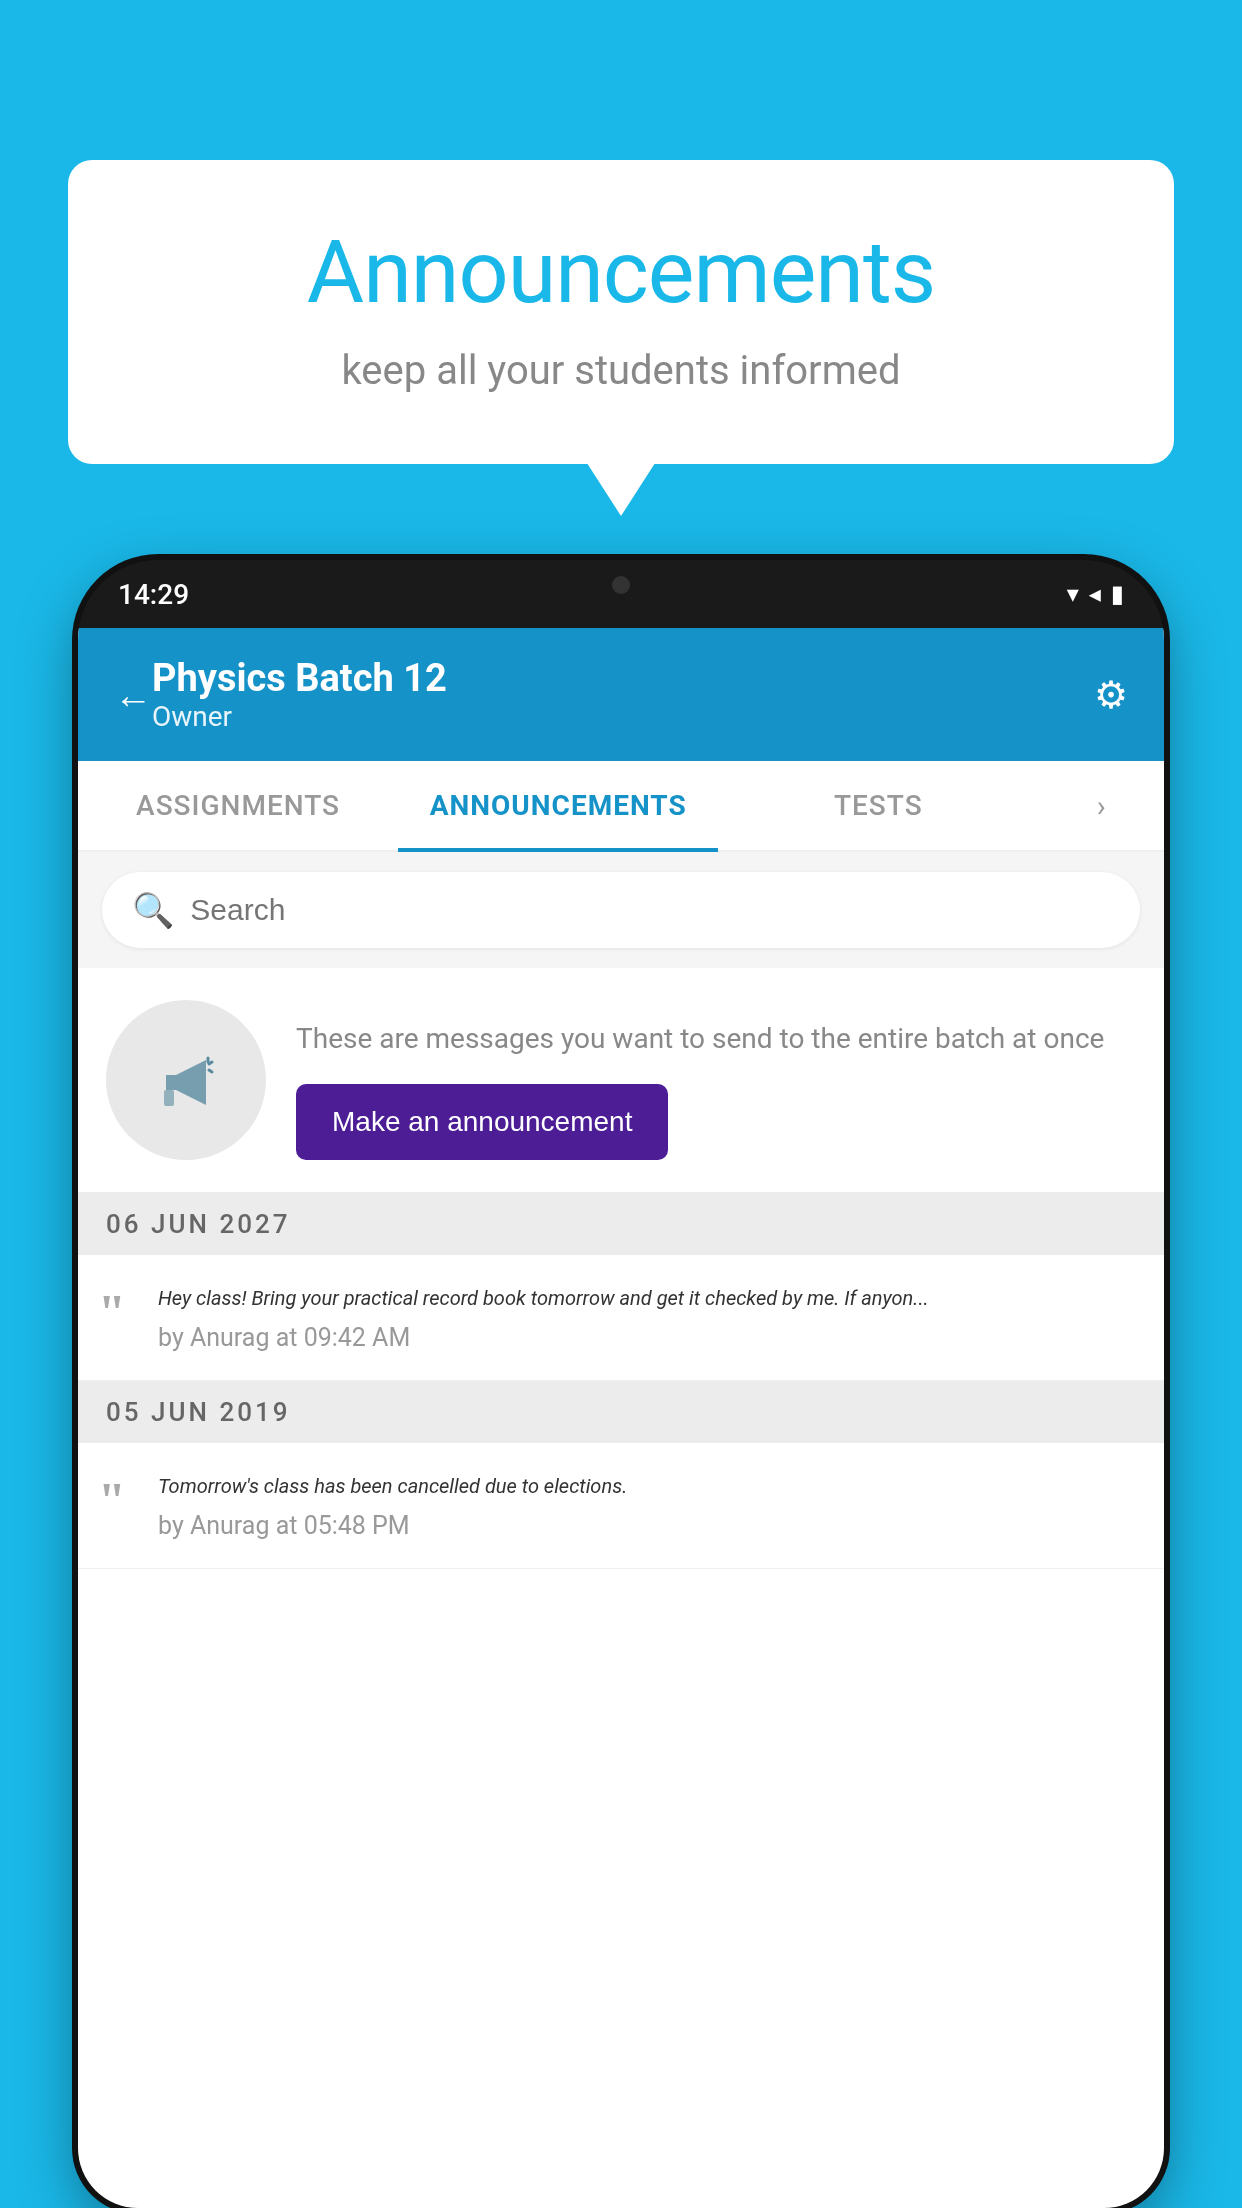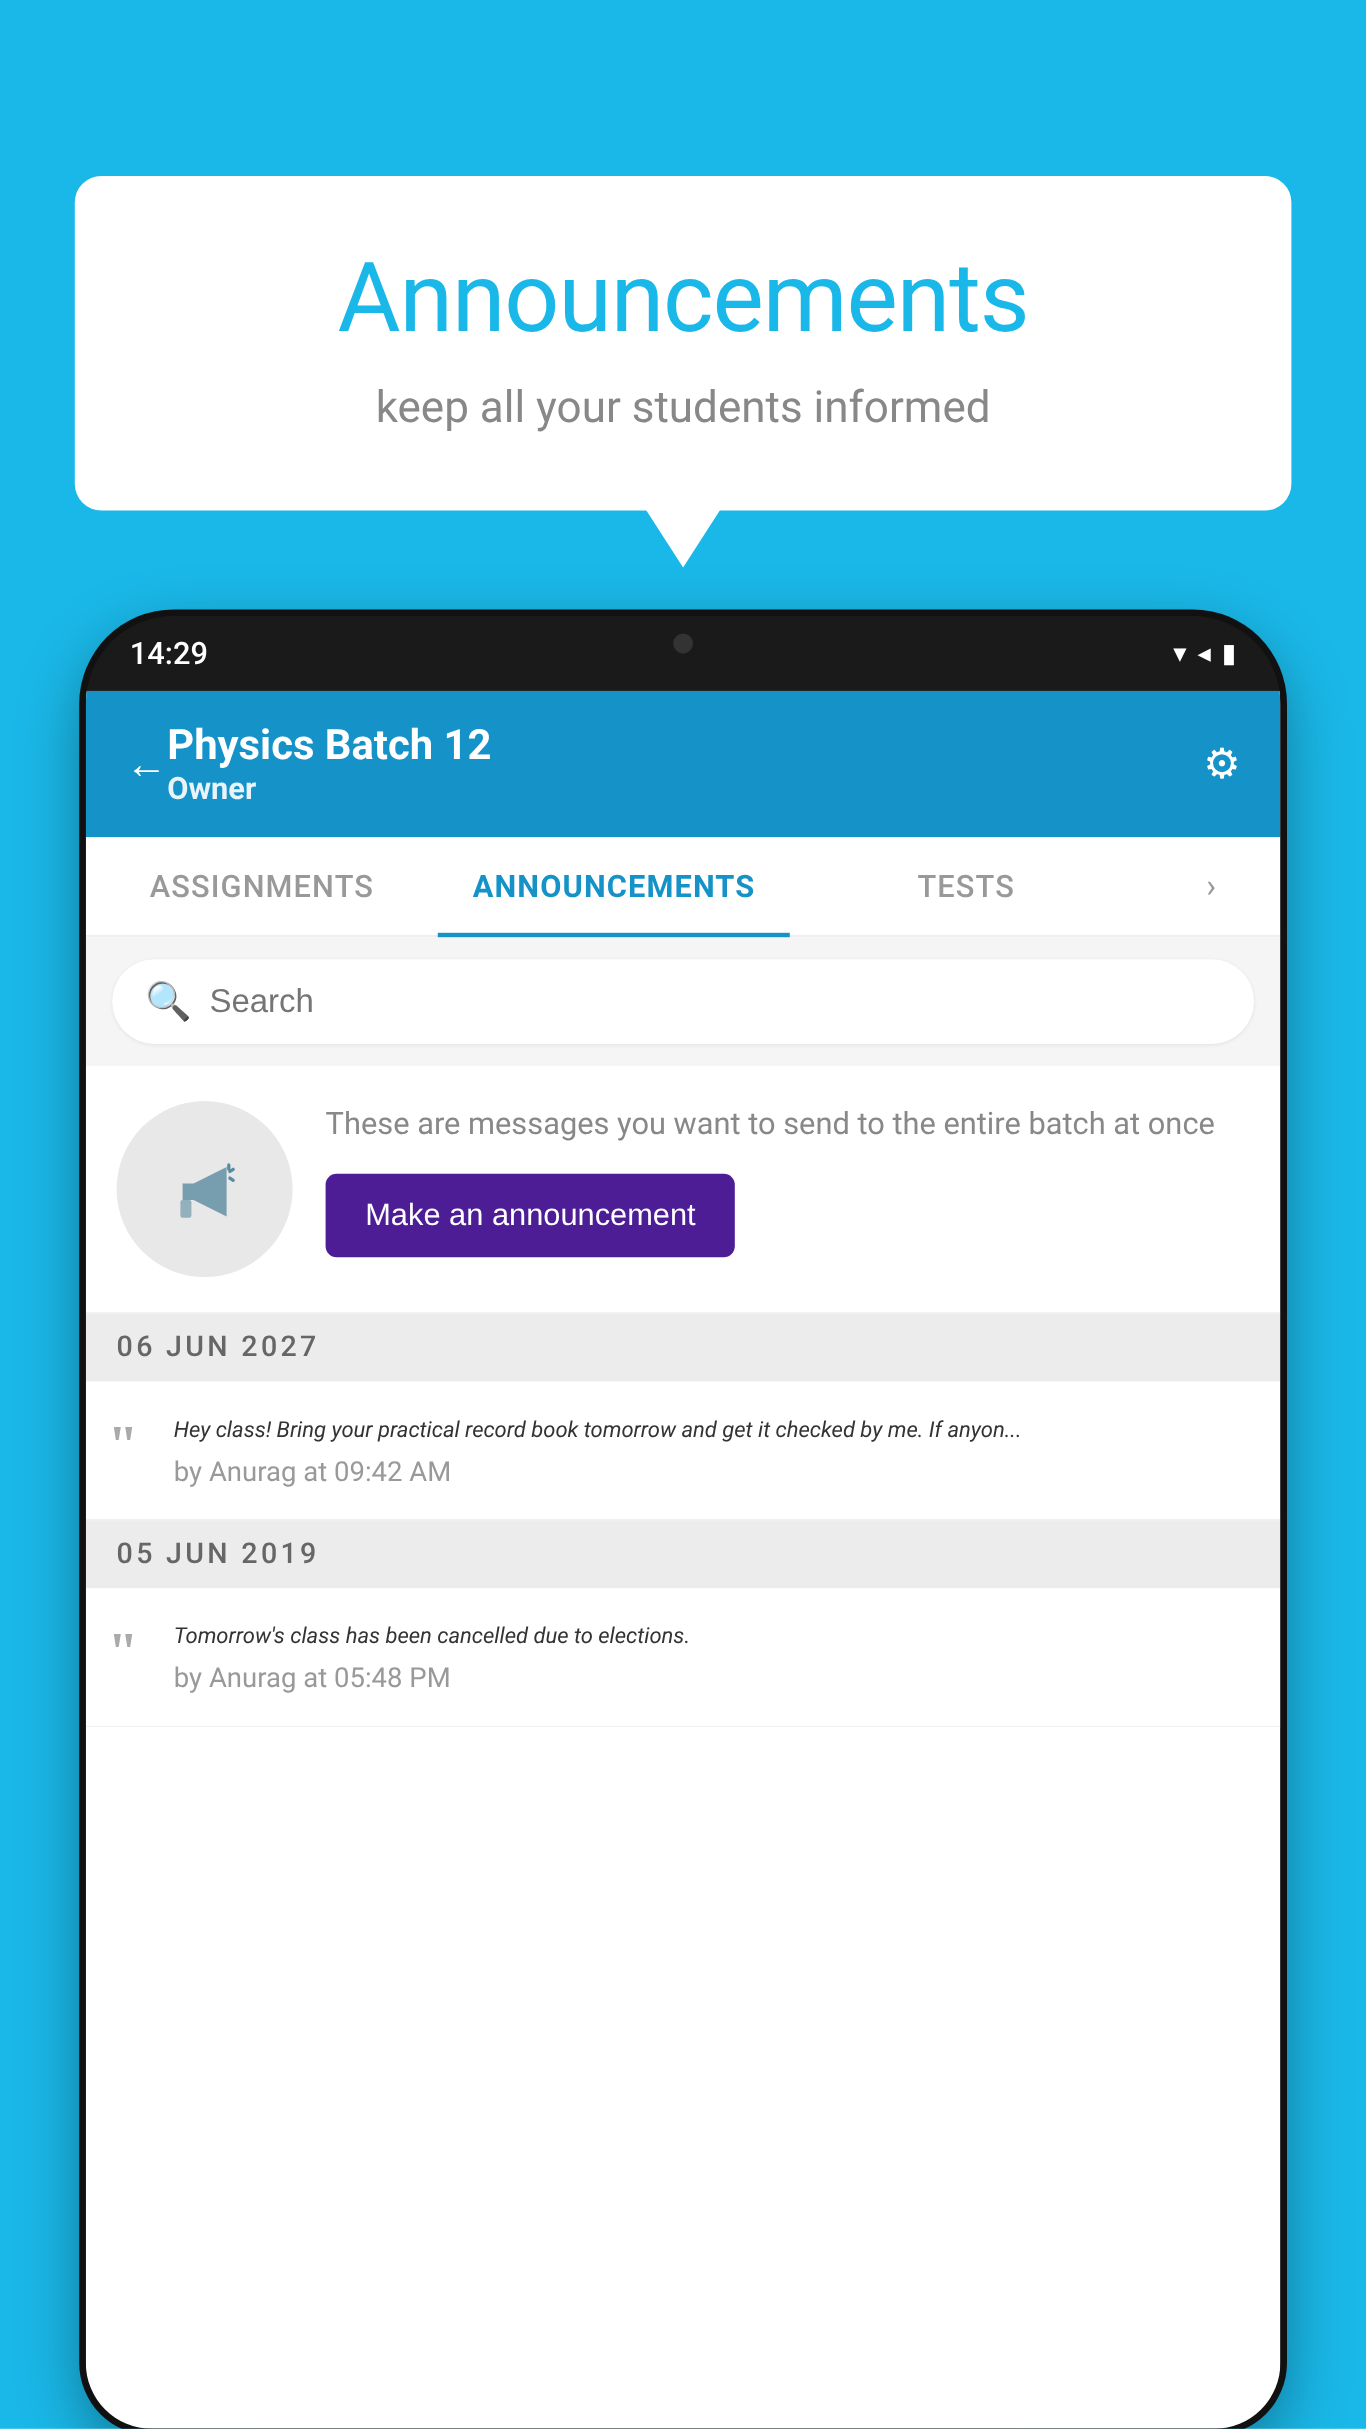--- a/index.html
+++ b/index.html
@@ -152,21 +152,21 @@
 
     .app-bar-title {
       color: white;
       font-size: 38px;
       font-weight: 700;
     }
 
     .app-bar-subtitle {
       color: rgba(255,255,255,0.9);
       font-size: 28px;
-      font-weight: 700;
+      font-weight: 400;
     }
 
     .settings-icon {
       color: white;
       font-size: 38px;
     }
 
     
     .tabs {
       background: white;
@@ -239,21 +239,21 @@
       font-size: 30px;
       color: #aaa;
       background: transparent;
     }
 
     
     .announcement-promo {
       background: white;
       padding: 32px 28px;
       display: flex;
-      align-items: flex-start;
+      align-items: flex-end;
       gap: 30px;
       border-bottom: 1px solid #eee;
     }
 
     .announcement-icon-circle {
       width: 160px;
       height: 160px;
       border-radius: 50%;
       background: #e8e8e8;
       display: flex;

